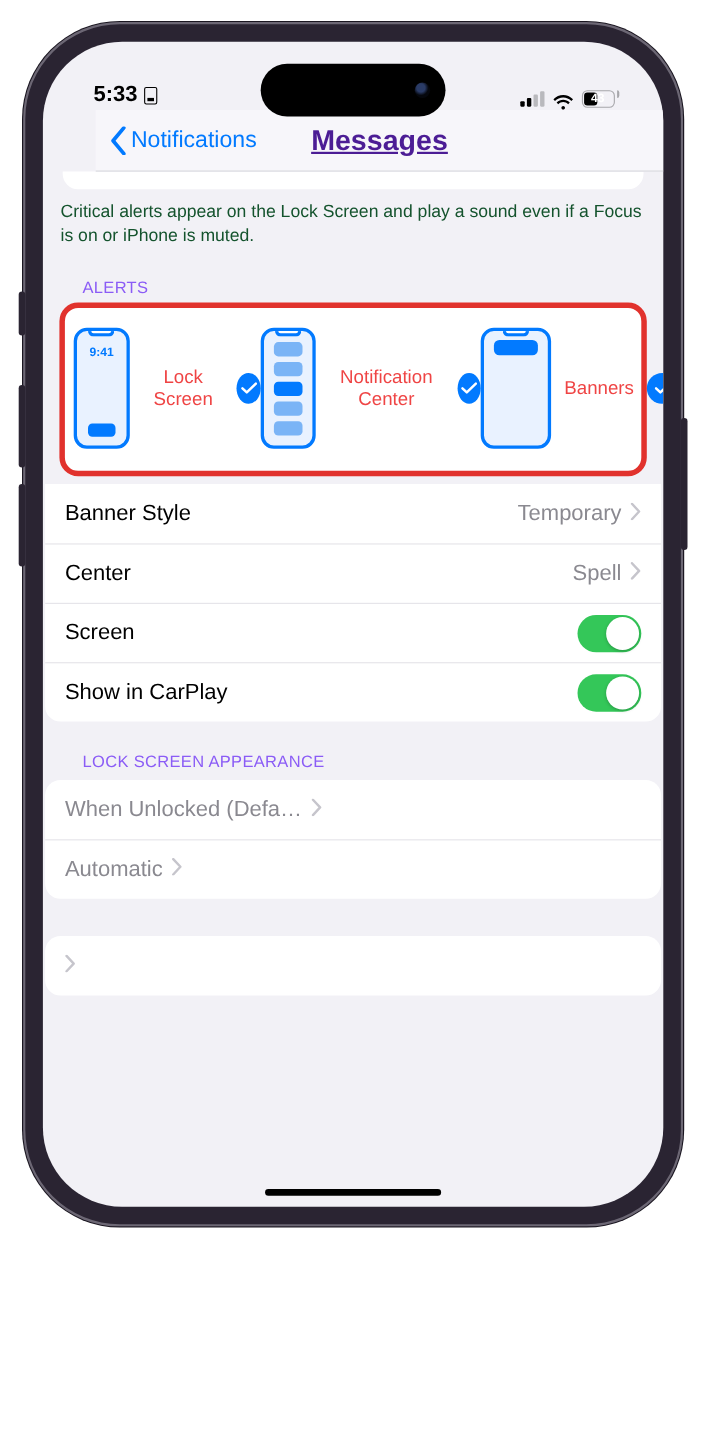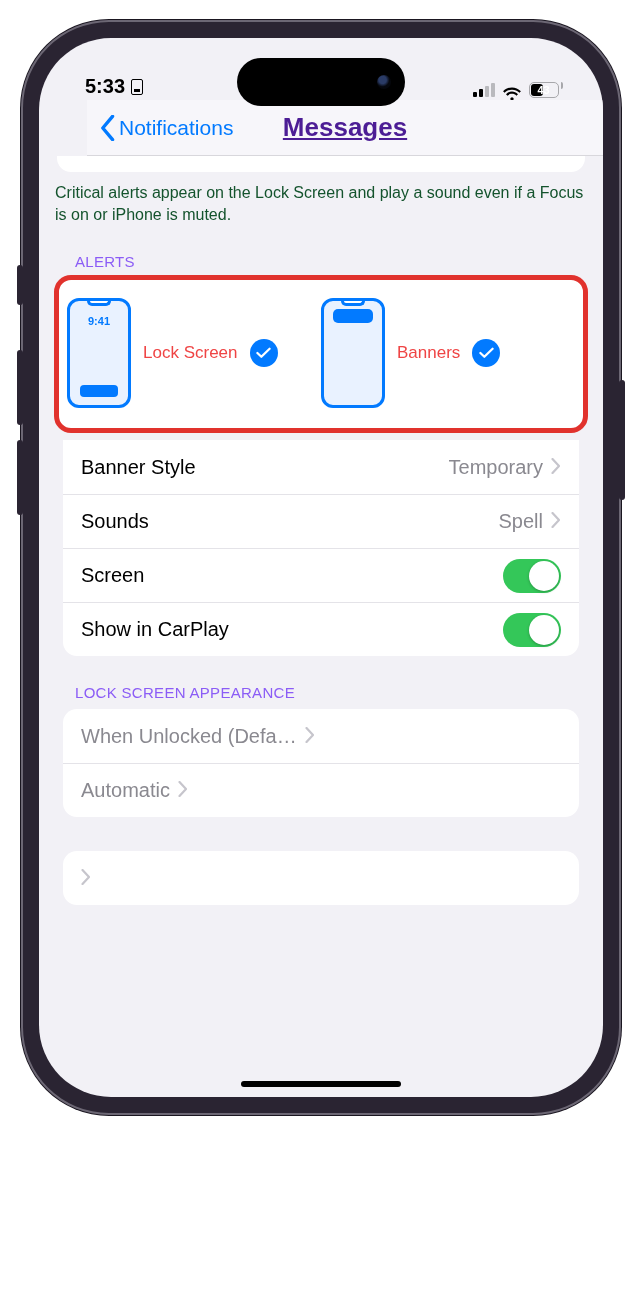--- a/index.html
+++ b/index.html
@@ -91,21 +91,21 @@
   }
   .nav .back{color:#027aff;display:flex;align-items:center;font-size:21px;gap:2px}
   .nav .back svg{width:18px;height:26px}
   .nav .title{
     position:absolute;left:50%;transform:translateX(-50%);
     font-size:26px;font-weight:600;color:#4c1d95;text-decoration:underline;
   }
 
   
   .content{flex:1;overflow:hidden;padding:0;display:flex;flex-direction:column}
-  .group{margin:0 24px;background:#fff;border-radius:14px;overflow:hidden}
+  .group{margin:0 2px;background:#fff;border-radius:14px;overflow:hidden}
   .row{
     min-height:54px;display:flex;align-items:center;
     padding:0 18px;font-size:20px;color:#000;
     border-top:1px solid #e4e3e8;
   }
   .row:first-child{border-top:none}
   .row .label{flex:1}
   .row .value{color:#8a8990;font-size:20px;margin-right:8px;max-width:260px;white-space:nowrap;overflow:hidden;text-overflow:ellipsis}
   .row .chev{color:#c6c5cc}
   .row .chev svg{width:10px;height:16px}
@@ -241,20 +241,38 @@
           <div class="alert-label">Lock Screen</div>
           <div class="check">
             <svg viewBox="0 0 16 12">
                 <path d="M1.5 6 5.7 10 14.5 1.5" stroke="#fff" stroke-width="2.4" fill="none" stroke-linecap="round" stroke-linejoin="round"></path>
               </svg>
           </div>
         </div>
         <div class="alert-col">
           <div class="mini">
             <div class="notch"></div>
+            <div class="stack">
+                <i></i>
+                <i></i>
+                <i class="a"></i>
+                <i></i>
+                <i></i>
+              </div>
+          </div>
+          <div class="alert-label">Notification Center</div>
+          <div class="check">
+            <svg viewBox="0 0 16 12">
+                <path d="M1.5 6 5.7 10 14.5 1.5" stroke="#fff" stroke-width="2.4" fill="none" stroke-linecap="round" stroke-linejoin="round"></path>
+              </svg>
+          </div>
+        </div>
+        <div class="alert-col">
+          <div class="mini">
+            <div class="notch"></div>
             <div class="banner"></div>
           </div>
           <div class="alert-label">Banners</div>
           <div class="check">
             <svg viewBox="0 0 16 12">
                 <path d="M1.5 6 5.7 10 14.5 1.5" stroke="#fff" stroke-width="2.4" fill="none" stroke-linecap="round" stroke-linejoin="round"></path>
               </svg>
           </div>
         </div>
       </div>
@@ -263,21 +281,21 @@
 
       <div class="group" style="border-radius:0 0 14px 14px">
         <div class="row">
           <div class="label">Banner Style</div>
           <div class="value">Temporary</div>
           <span class="chev"><svg viewBox="0 0 10 16">
                 <path d="M1.5 1 8 8l-6.5 7" stroke="#c6c5cc" stroke-width="2.2" fill="none" stroke-linecap="round" stroke-linejoin="round"></path>
               </svg></span>
         </div>
         <div class="row">
-          <div class="label">Sounds</div>
+          <div class="label">Center</div>
           <div class="value">Spell</div>
           <span class="chev"><svg viewBox="0 0 10 16">
                 <path d="M1.5 1 8 8l-6.5 7" stroke="#c6c5cc" stroke-width="2.2" fill="none" stroke-linecap="round" stroke-linejoin="round"></path>
               </svg></span>
         </div>
         <div class="row">
           <div class="label">Screen</div>
           <div class="toggle on">
               <div class="knob"></div>
             </div>

